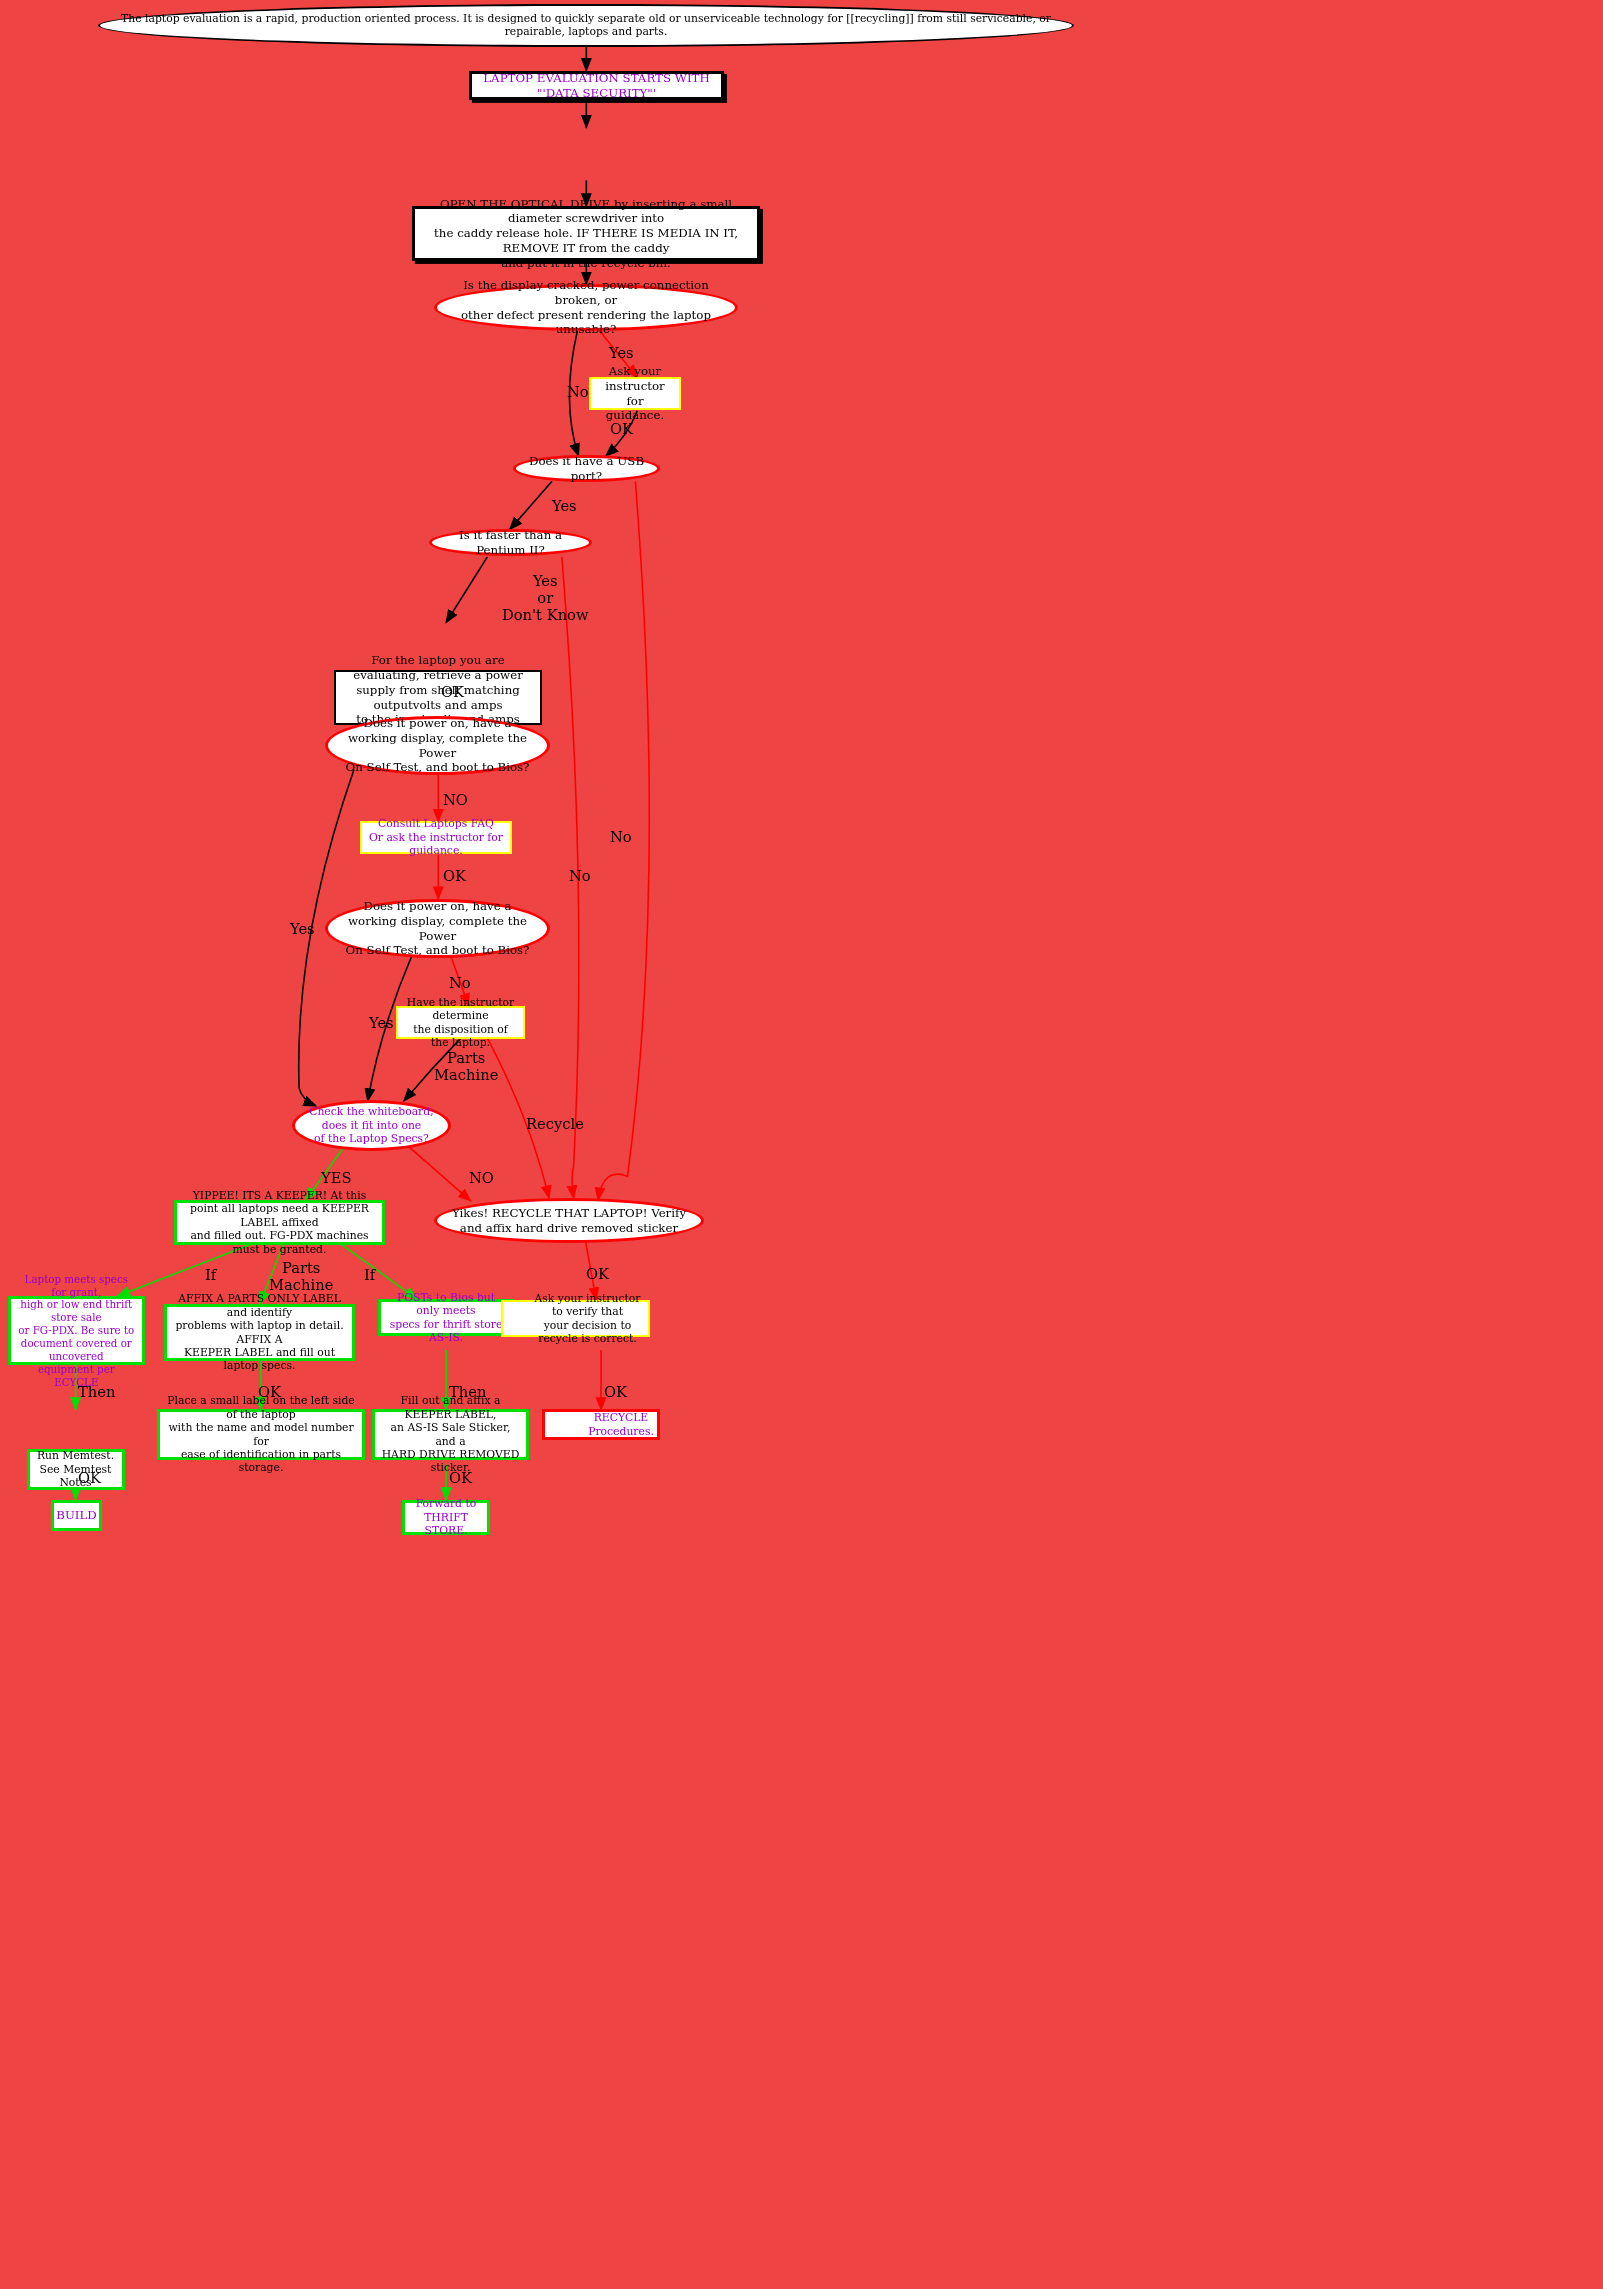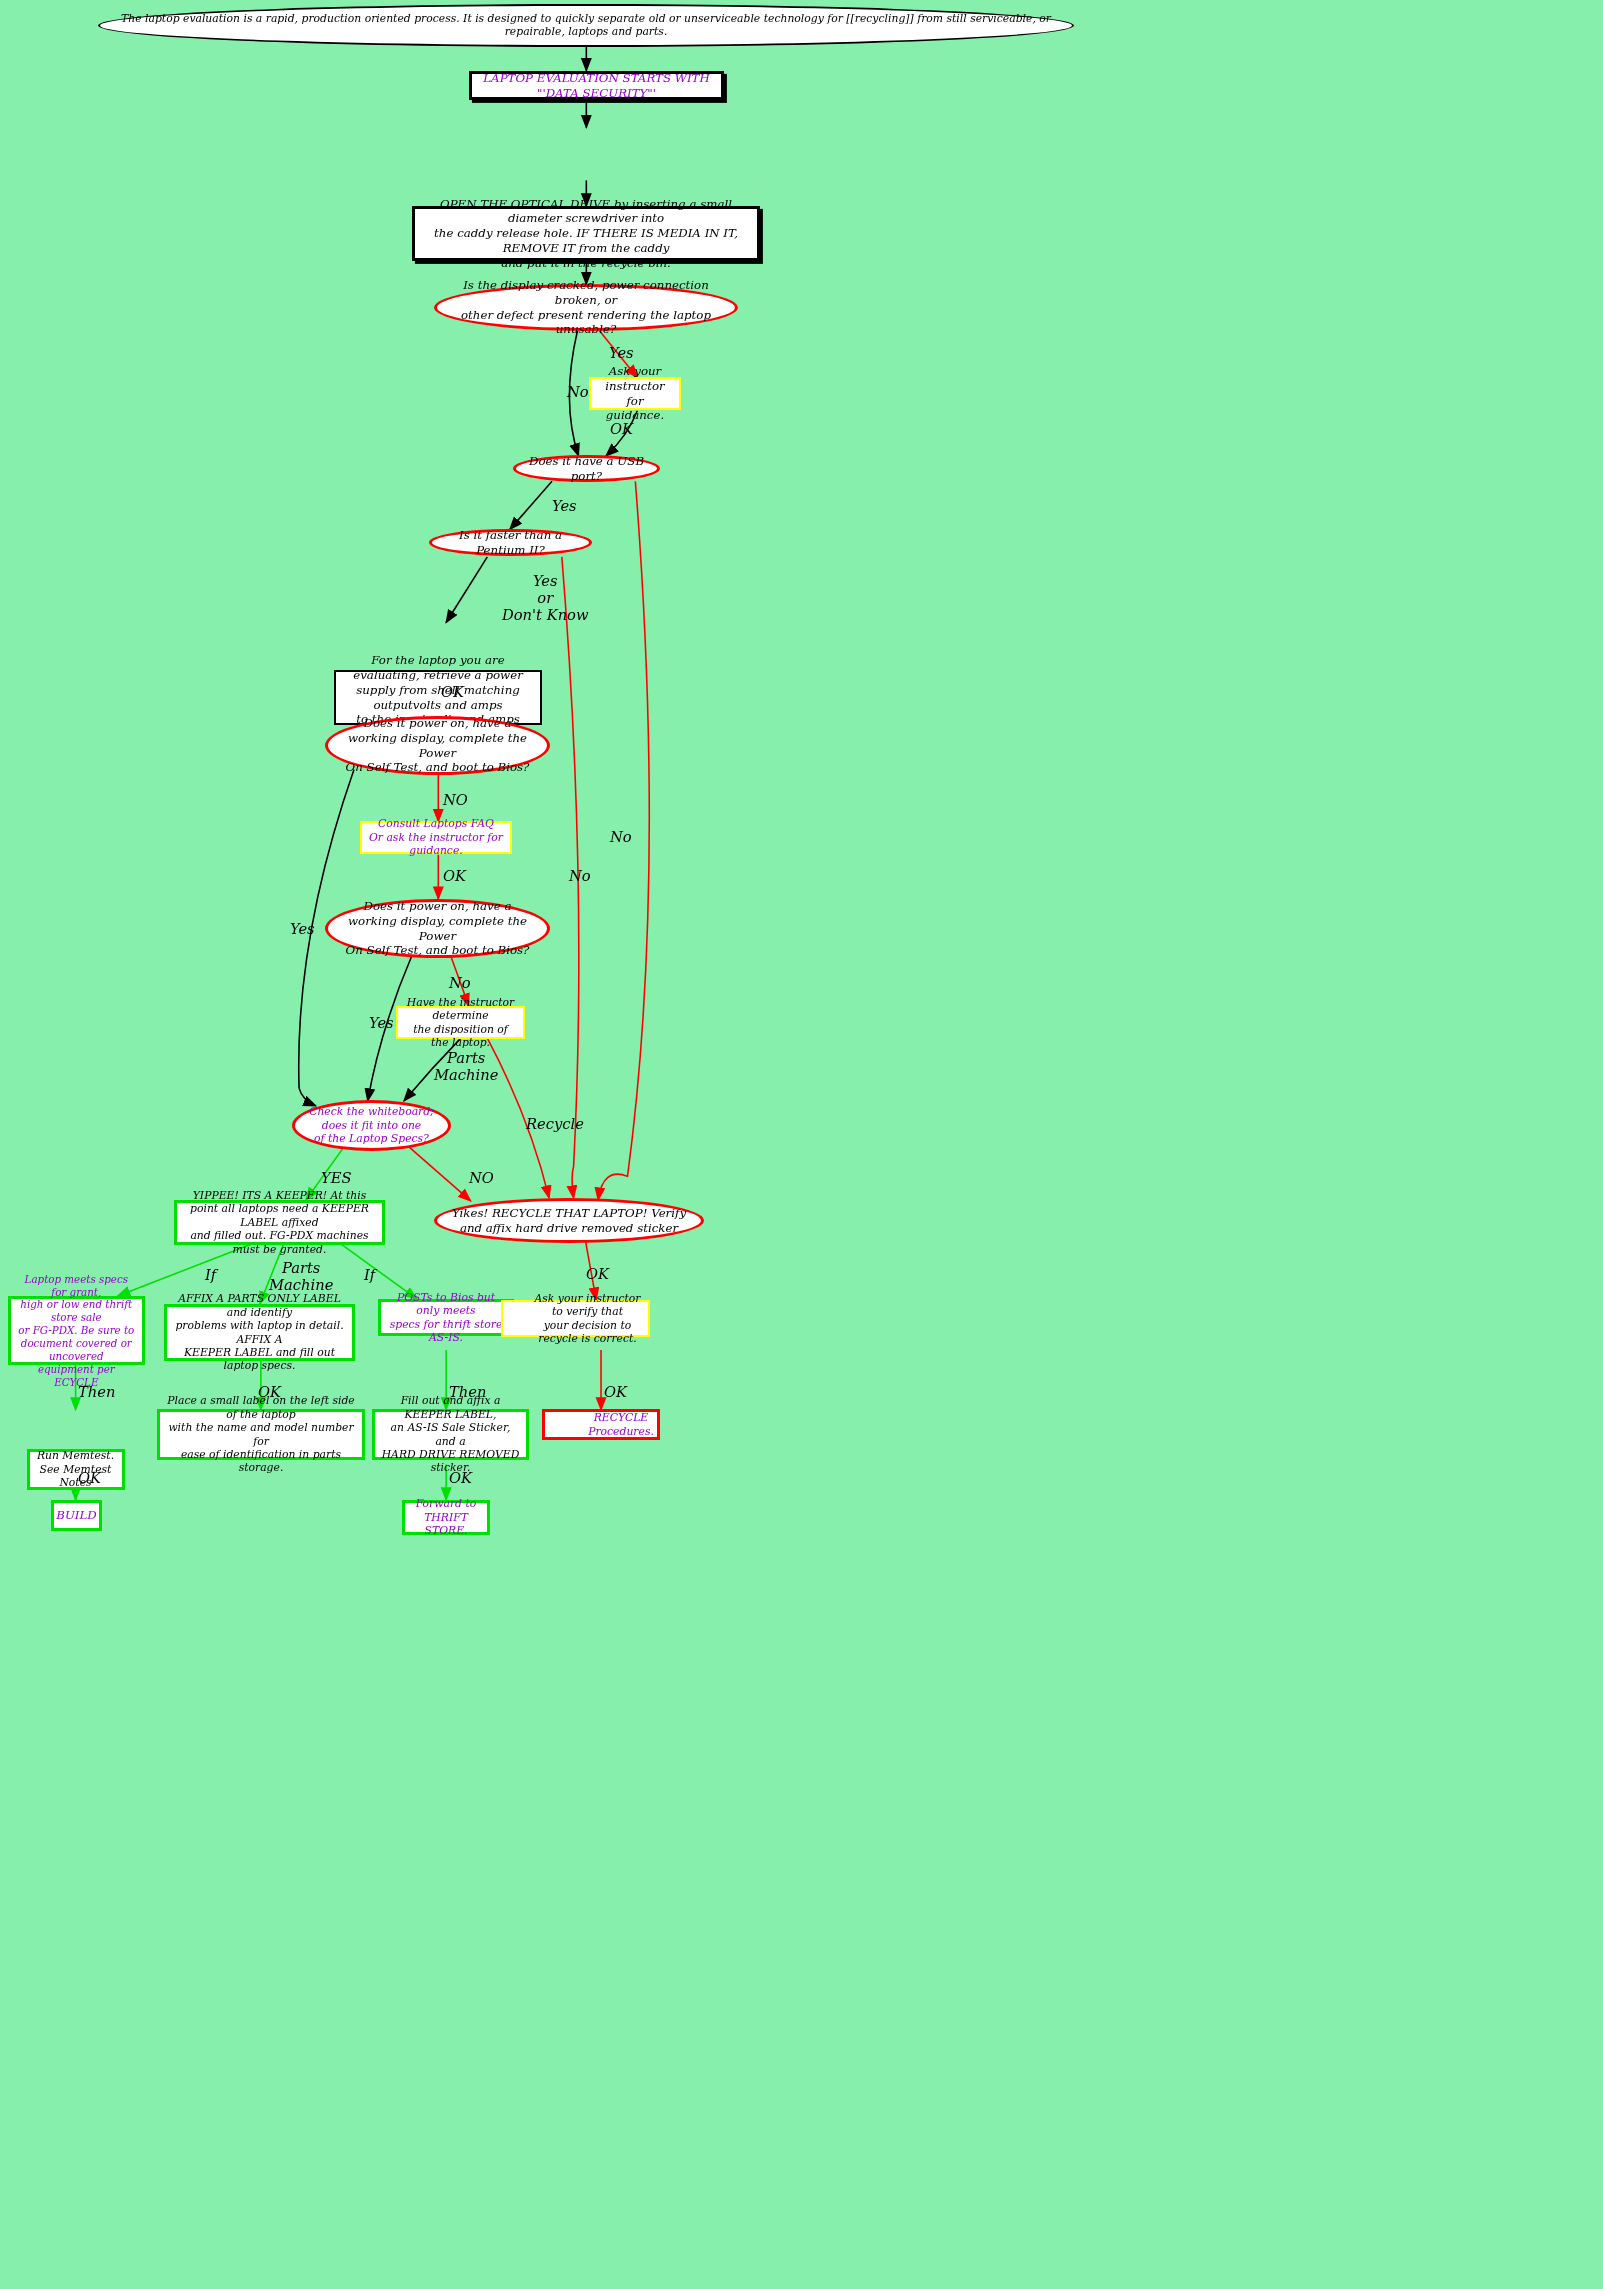--- a/index.html
+++ b/index.html
@@ -1,17 +1,17 @@
 <!DOCTYPE html>
 <html><head>
 <meta charset="utf-8">
 <style>
   html,body{margin:0;padding:0;background:#ffffff;}
   body{font-family:"DejaVu Serif", serif;}
-  #canvas{position:relative;width:1604px;height:2290px;background:#86efac;overflow:hidden;font-style:italic;}
+  #canvas{position:relative;width:1604px;height:2290px;background:#ef4444;overflow:hidden;}
   svg#edges{position:absolute;left:0;top:0;width:1604px;height:2290px;pointer-events:none;}
   .node{position:absolute;box-sizing:border-box;display:flex;align-items:center;justify-content:center;text-align:center;line-height:1.25;}
   .node .txt{white-space:pre-line;display:block;width:100%;padding:0 5.9px;}
   
   .box{border:2.9px solid #000;background:#fff;}
   .box.thick{border-width:3.9px;box-shadow:2.9px 2.9px 0 #000;}
   .box.green{border-color:#00e000;border-width:3.9px;}
   .box.red{border-color:#ff0000;border-width:3.9px;padding-left:40px;}
   
   .ell{border:3.9px solid #ff0000;border-radius:50%;background:#fff;}

